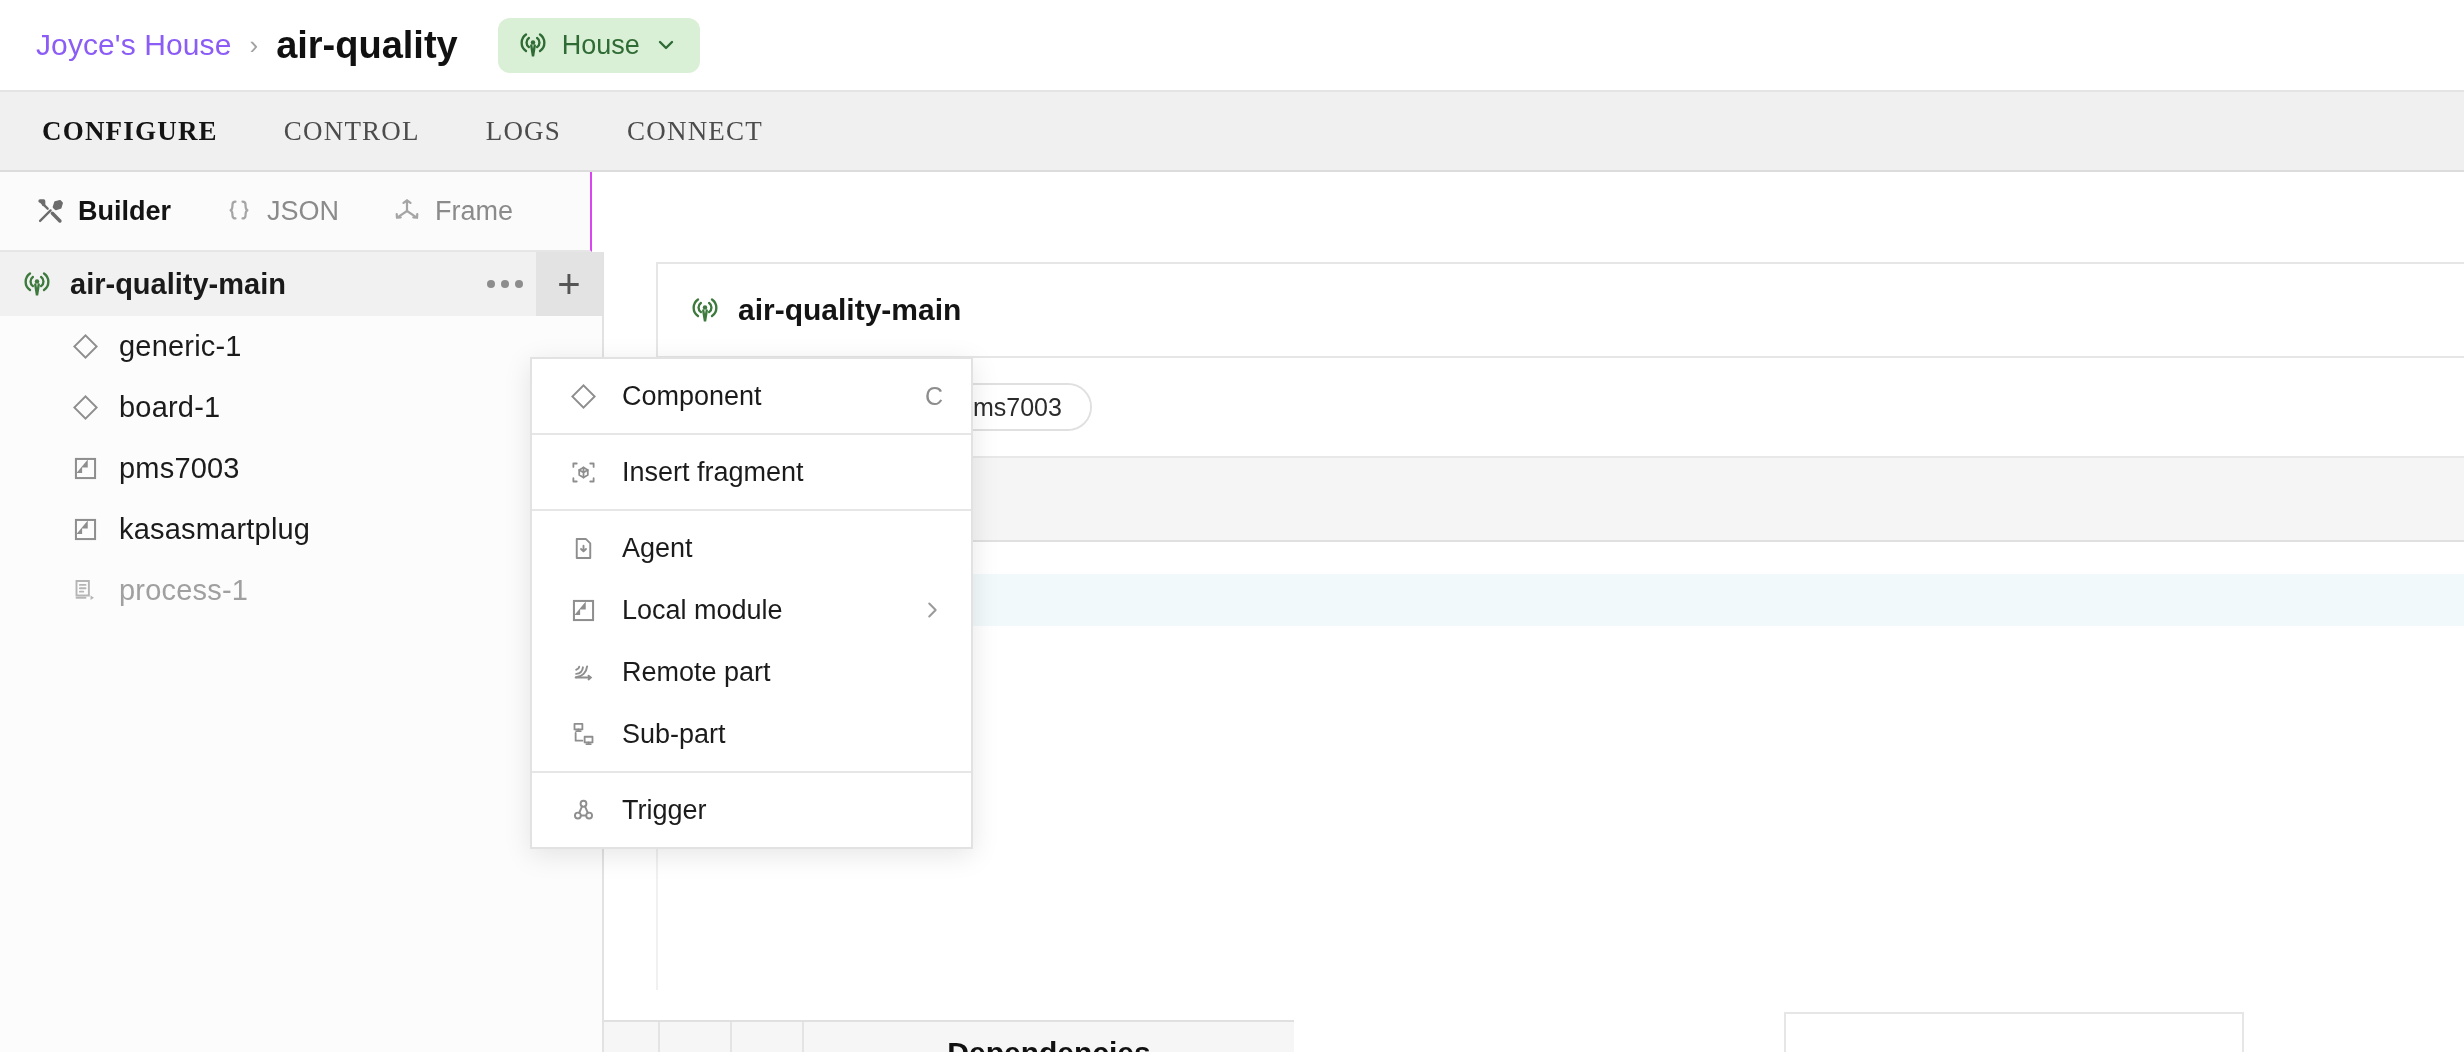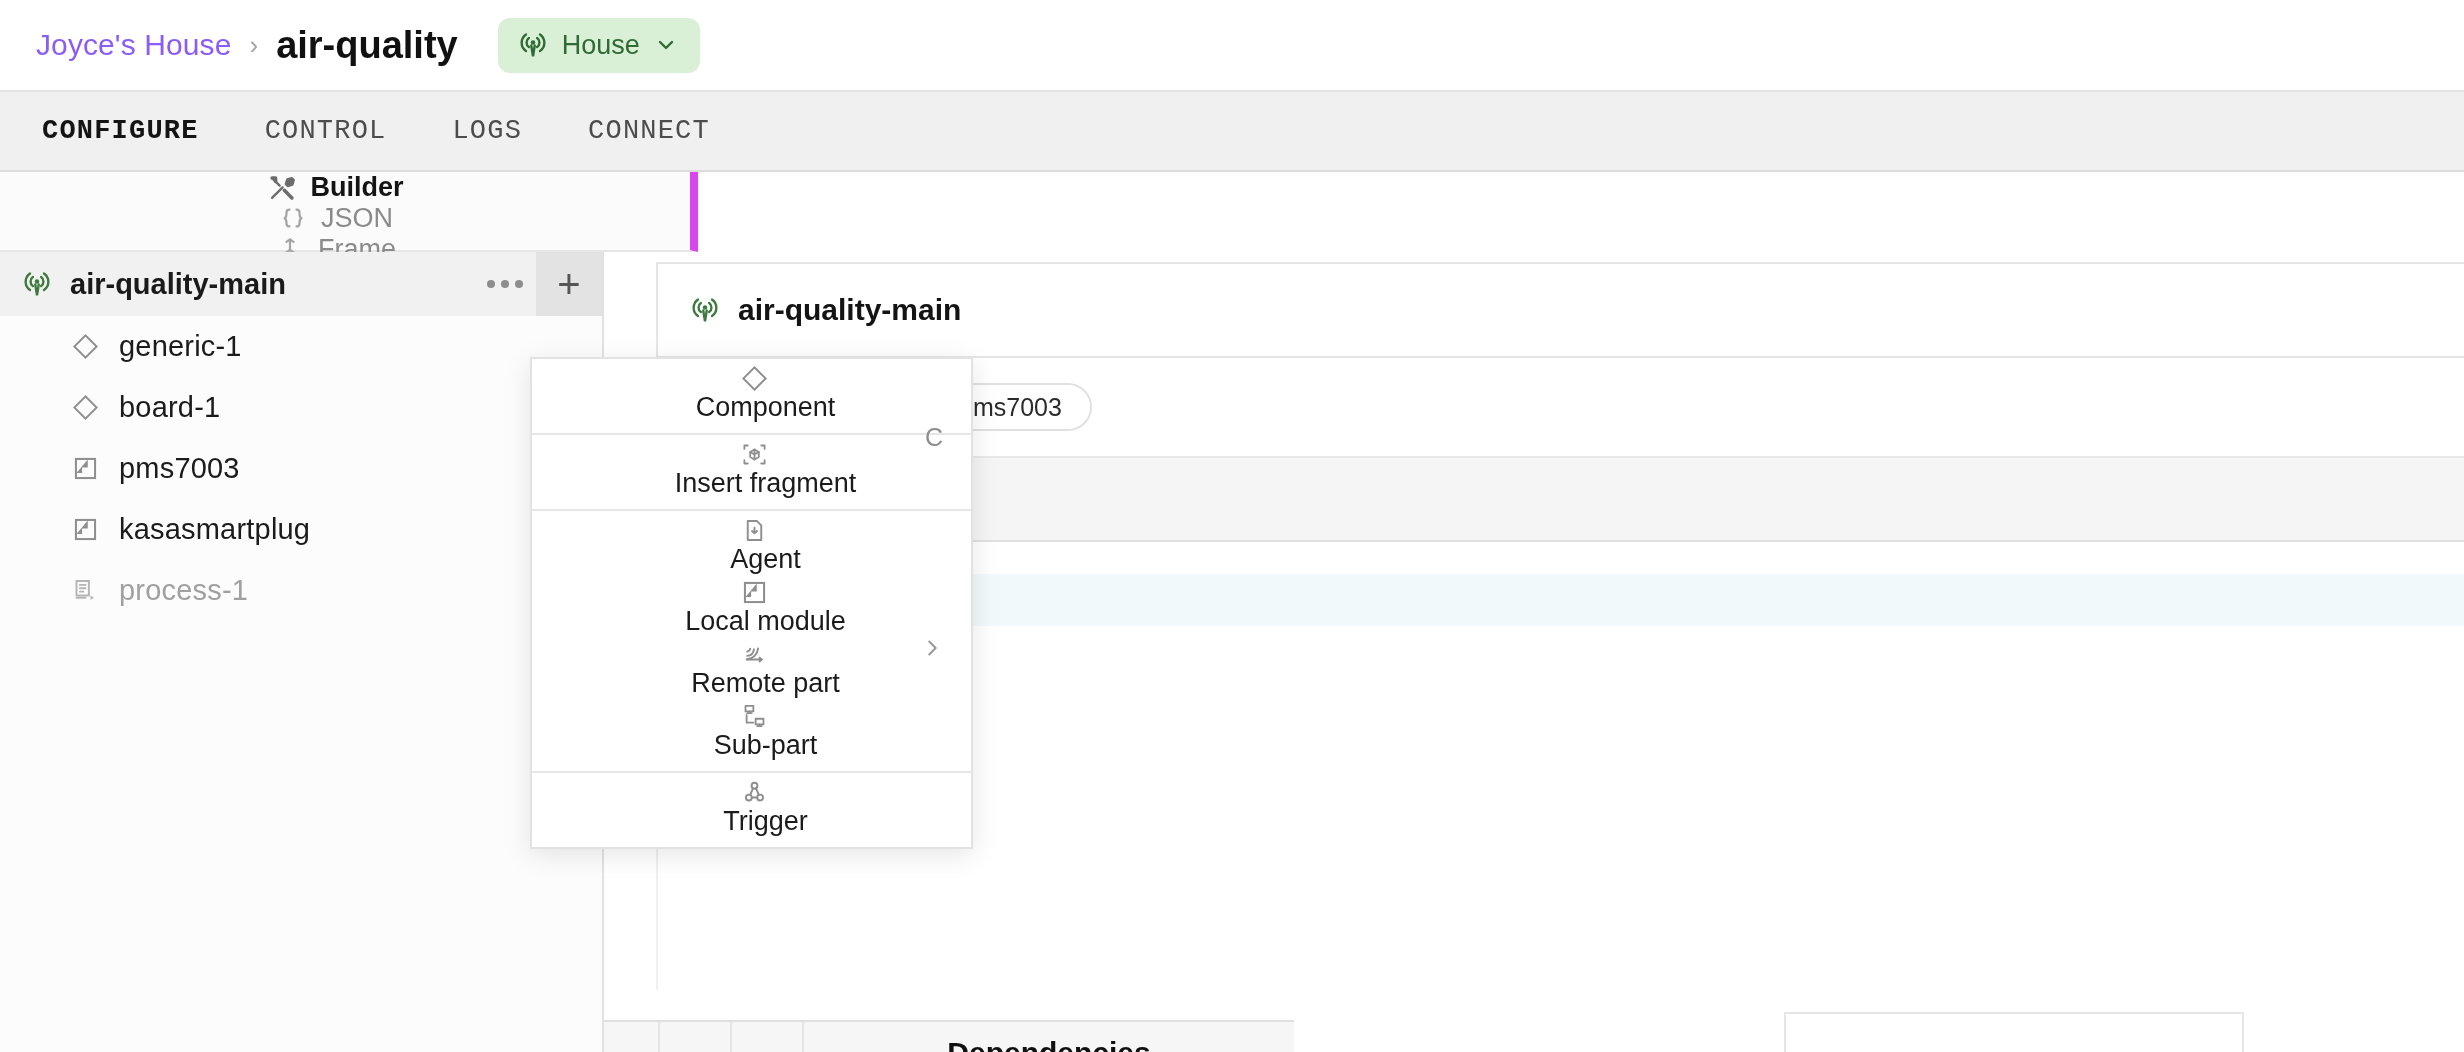--- a/index.html
+++ b/index.html
@@ -35,39 +35,38 @@
 
   
   .tabbar {
     height: 80px;
     background: #f0f0f0;
     display: flex; align-items: center;
     padding: 0 42px;
     border-bottom: 2px solid #dcdcdc;
   }
   .tab {
-    font-family: Liberation Mono, monospace;
+    font-family: Liberation Serif, serif;
     font-size: 27px;
     letter-spacing: 1.2px;
     color: #4c4c4c;
     margin-right: 66px;
     cursor: pointer;
   }
   .tab.active { color: #141414; font-weight: bold; }
 
   
   .subbar {
     position: absolute; left: 0; top: 172px;
-    width: 698px; height: 80px;
+    width: 592px; height: 80px;
     background: #fbfbfb;
     display: flex; align-items: center;
     padding-left: 36px;
     border-bottom: 2px solid #e6e6e6;
-    border-right: 8px solid #d946ef;
-    flex-direction: column;
+    border-right: 2px solid #d946ef;
   }
   .subtab { display: flex; align-items: center; gap: 14px; margin-right: 54px; cursor: pointer; }
   .subtab .t { font-size: 27px; color: #8b8b8b; }
   .subtab.active .t { color: #141414; font-weight: bold; }
 
   
   .tree { position: absolute; left: 0; top: 252px; width: 604px; height: 800px;
           background: #fcfcfc; border-right: 2px solid #e2e2e2; }
   .tree-root {
     height: 64px; display: flex; align-items: center;
@@ -128,21 +127,21 @@
   .bot-strip .c4 span { font-size: 30px; font-weight: bold; color: #111;
                         position: relative; top: 14px; }
 
   
   .menu {
     position: absolute; left: 530px; top: 357px; width: 443px;
     background: #fff; border: 2px solid #e2e2e2;
     box-shadow: 0 6px 26px rgba(0,0,0,.10);
     z-index: 50;
   }
-  .mi { height: 62px; display: flex; align-items: center; padding: 0 28px 0 34px; cursor: pointer; flex-direction: column; }
+  .mi { height: 62px; display: flex; align-items: center; padding: 0 28px 0 34px; cursor: pointer; }
   .mi .ic { width: 34px; display: flex; align-items: center; justify-content: center; }
   .mi .lb { font-size: 27px; color: #1b1b1b; margin-left: 22px; }
   .mi .sc { margin-left: auto; font-size: 25px; color: #8d8d8d; }
   .mi .arr { margin-left: auto; color: #8d8d8d; font-size: 26px; line-height: 1; }
   .mi.hover { background: #f5f5f5; }
   .msep { height: 2px; background: #e6e6e6; }
   .mgroup { padding: 6px 0; }
 
   svg { display: block; }
 </style>

